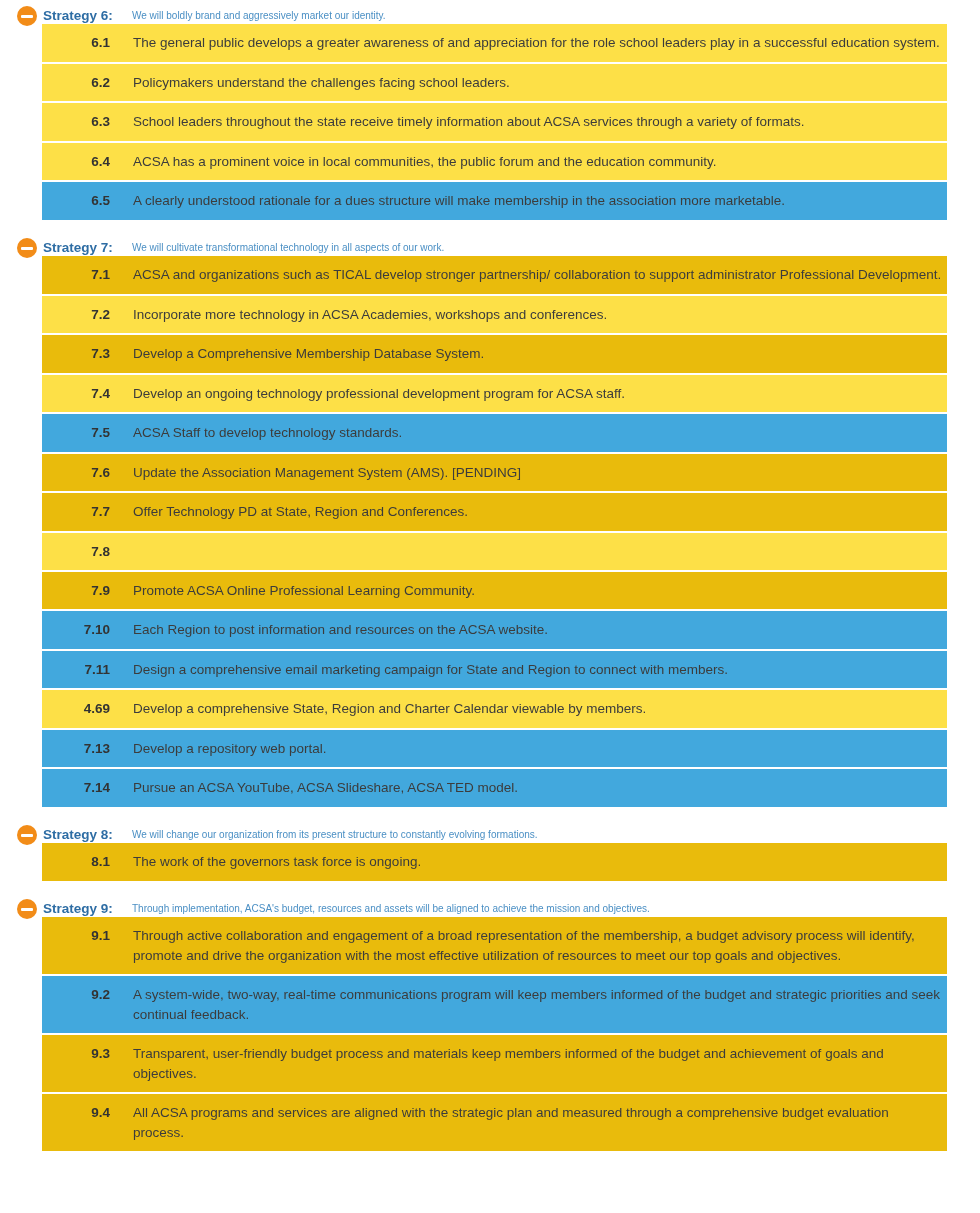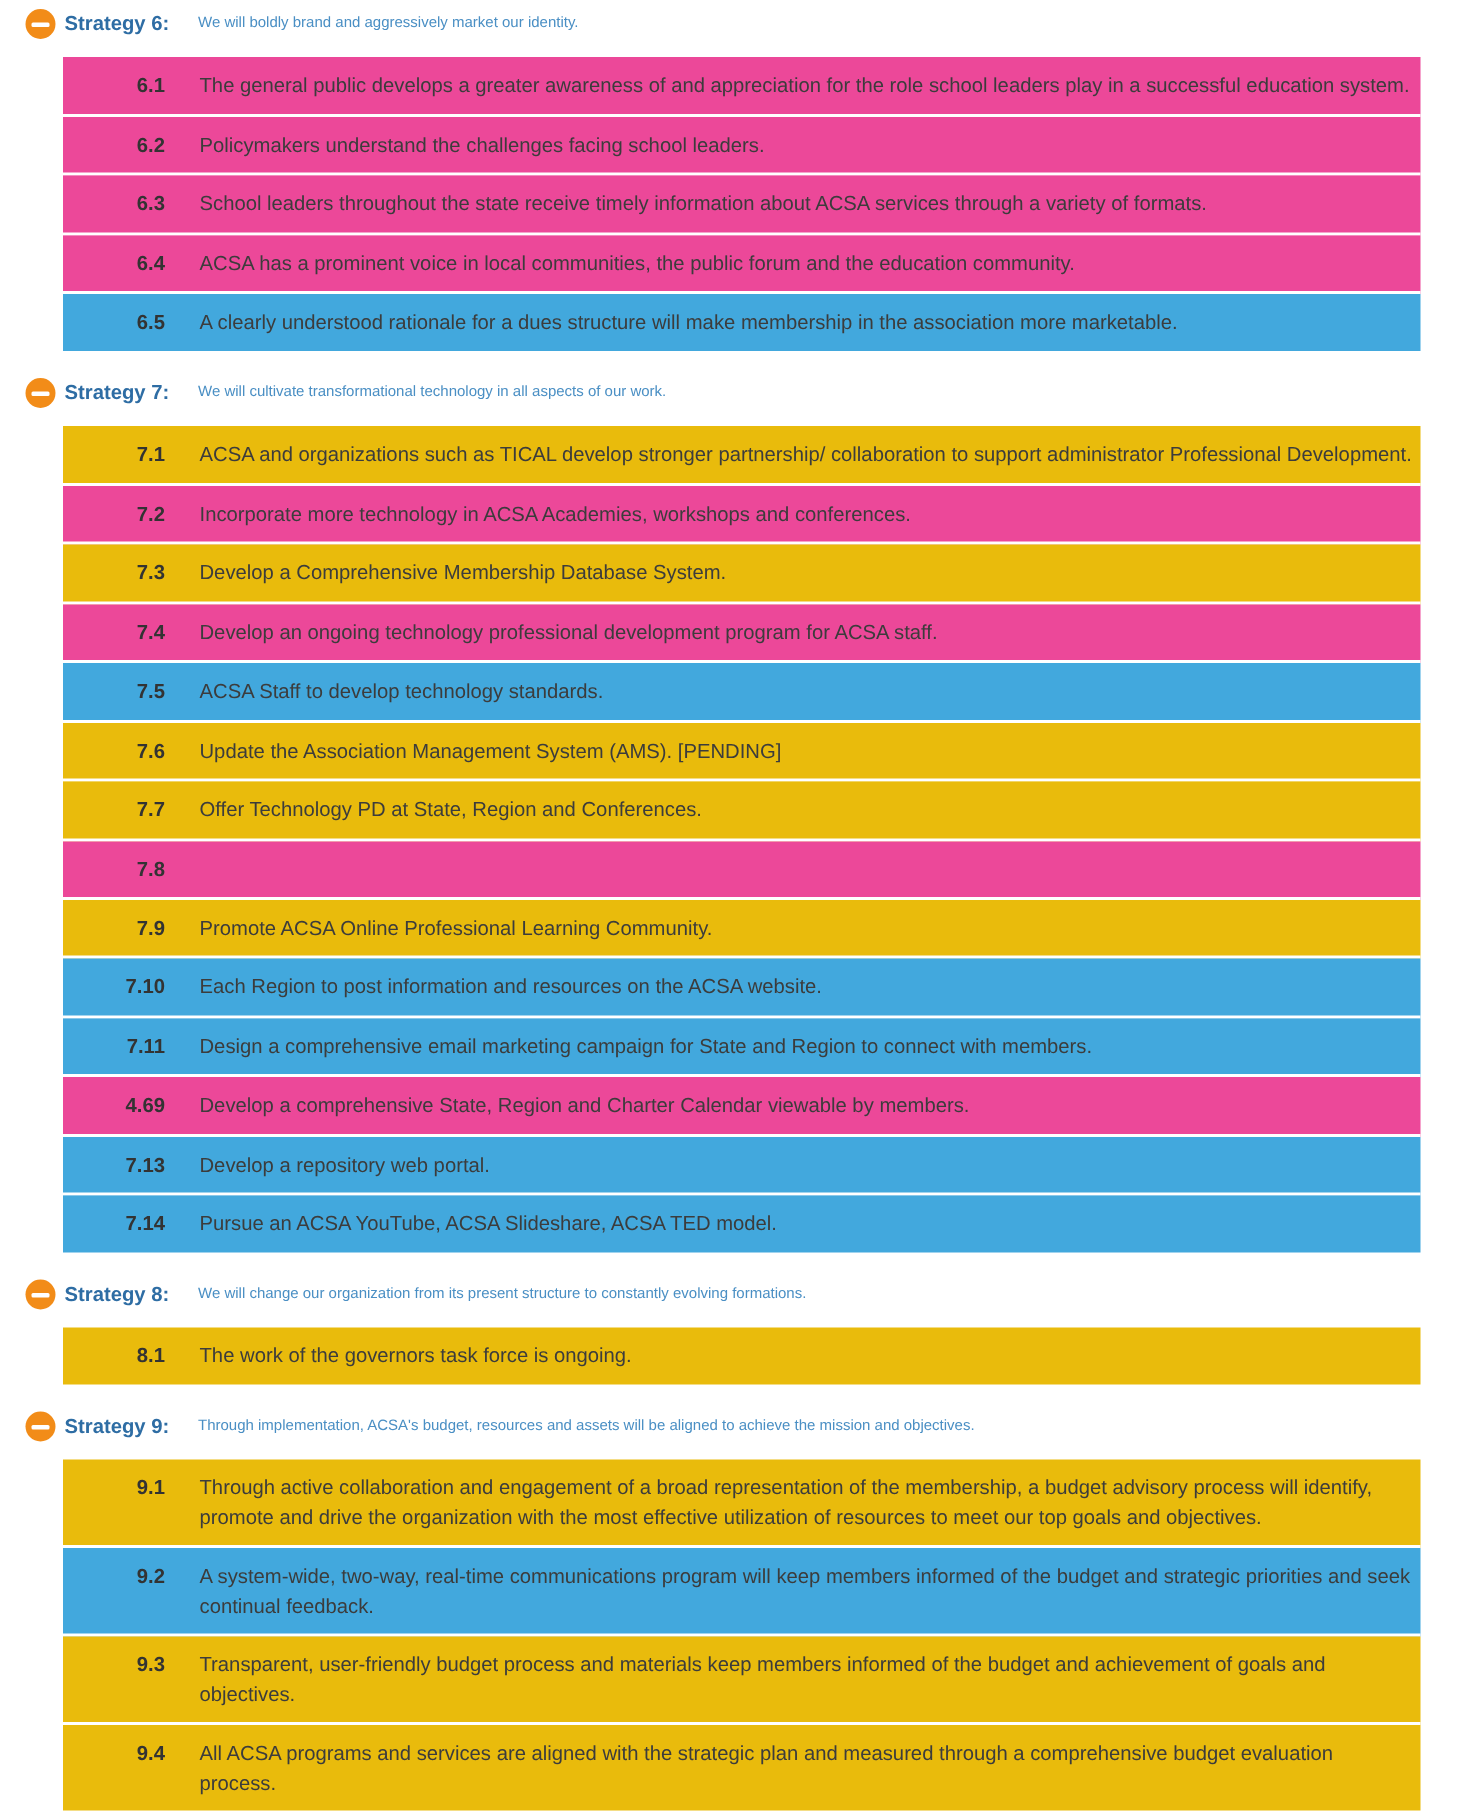--- a/index.html
+++ b/index.html
@@ -20,21 +20,21 @@
     position: relative;
     overflow: hidden;
   }
 
   
   .strategy-header {
     display: flex;
     align-items: flex-start;
     padding: 0;
     margin: 0;
-    height: 38px;
+    height: 24px;
   }
   .strategy-toggle {
     width: 20px;
     height: 20px;
     flex: 0 0 20px;
     margin-left: 17px;
     margin-top: 6px;
     border-radius: 50%;
     background: #f28c18;
     position: relative;
@@ -84,21 +84,21 @@
   .obj-row {
     display: flex;
     align-items: flex-start;
     border-bottom: 2px solid #ffffff;
     min-height: 38px;
     padding-top: 9px;
     padding-bottom: 9px;
   }
   .obj-row:last-child { border-bottom: none; }
 
-  .obj-row.green  { background: #ec4899; }
+  .obj-row.green  { background: #fde047; }
   .obj-row.blue   { background: #42a8dd; }
   .obj-row.yellow { background: #e9bb0c; }
 
   .obj-num {
     flex: 0 0 68px;
     width: 68px;
     text-align: right;
     padding-right: 0;
     font-size: 13.5px;
     font-weight: bold;

